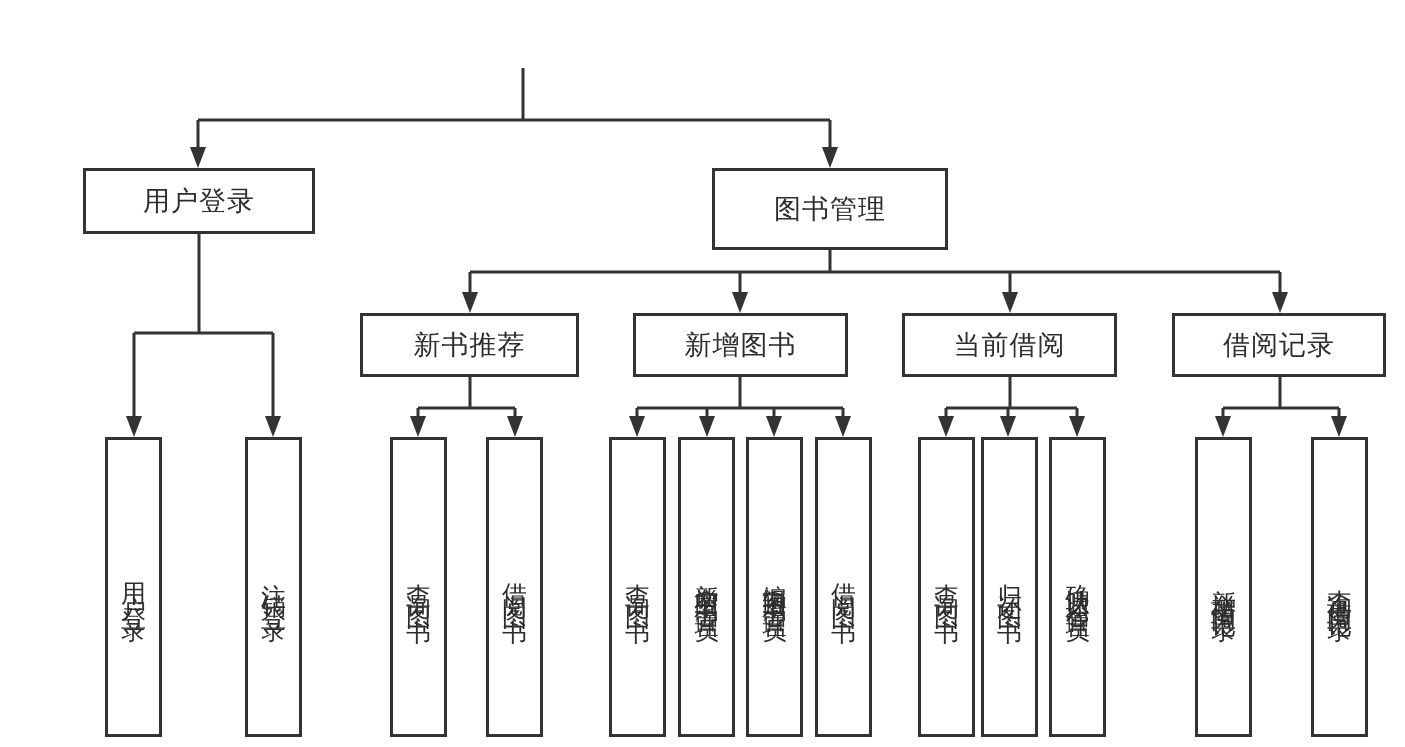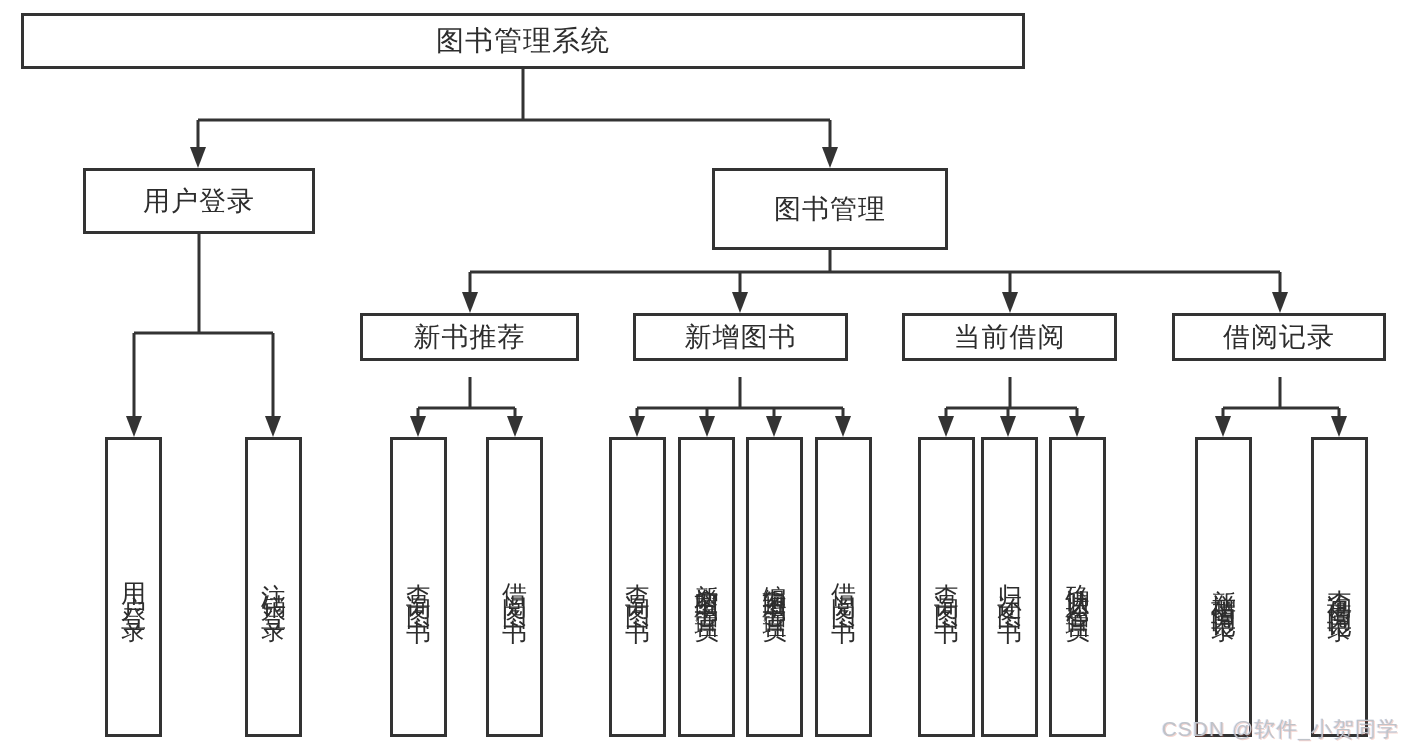--- a/index.html
+++ b/index.html
@@ -17,21 +17,21 @@
     background:#ffffff;
     border:3px solid #333333;
     display:flex;align-items:center;justify-content:center;
     color:#2d2d2d;
   }
   .hlabel{font-size:27px;letter-spacing:1px;white-space:nowrap;}
   .n-root{left:21px;top:13px;width:1004px;height:56px;}
   .n-root .hlabel{font-size:28px;}
   .n-login{left:83px;top:168px;width:232px;height:66px;}
   .n-mgmt{left:712px;top:168px;width:236px;height:82px;}
-  .l3{top:313px;height:48px;}
+  .l3{top:313px;height:64px;}
   .n-newbook{left:360px;width:219px;}
   .n-borrow{left:633px;width:215px;}
   .n-current{left:902px;width:215px;}
   .n-records{left:1172px;width:214px;}
   .leaf{top:437px;width:57px;height:300px;}
   .vlabel{
     writing-mode:vertical-rl;
     text-orientation:mixed;
     font-size:25px;
     line-height:1;
@@ -91,23 +91,20 @@
       <polygon points="766,416 782,416 774,437"></polygon>
       <polygon points="835,416 851,416 843,437"></polygon>
       <polygon points="938,416 954,416 946,437"></polygon>
       <polygon points="1000,416 1016,416 1008,437"></polygon>
       <polygon points="1069,416 1085,416 1077,437"></polygon>
       <polygon points="1215,416 1231,416 1223,437"></polygon>
       <polygon points="1331,416 1347,416 1339,437"></polygon>
     </g>
   </svg>
 
-  <div class="box n-root">
-    <span class="hlabel">图书管理系统</span>
-  </div>
 
   <div class="box n-login">
     <span class="hlabel">用户登录</span>
   </div>
   <div class="box n-mgmt">
     <span class="hlabel">图书管理</span>
   </div>
 
   <div class="box l3 n-newbook">
     <span class="hlabel">新书推荐</span>
@@ -155,14 +152,13 @@
   <div class="box leaf lf11">
     <span class="vlabel s9">确认归还（管理员）</span>
   </div>
   <div class="box leaf lf12">
     <span class="vlabel s6">新增借阅记录</span>
   </div>
   <div class="box leaf lf13">
     <span class="vlabel s6">查询借阅记录</span>
   </div>
 
-  <div id="watermark">CSDN @软件_小贺同学</div>
 </div>
 
 </body></html>

